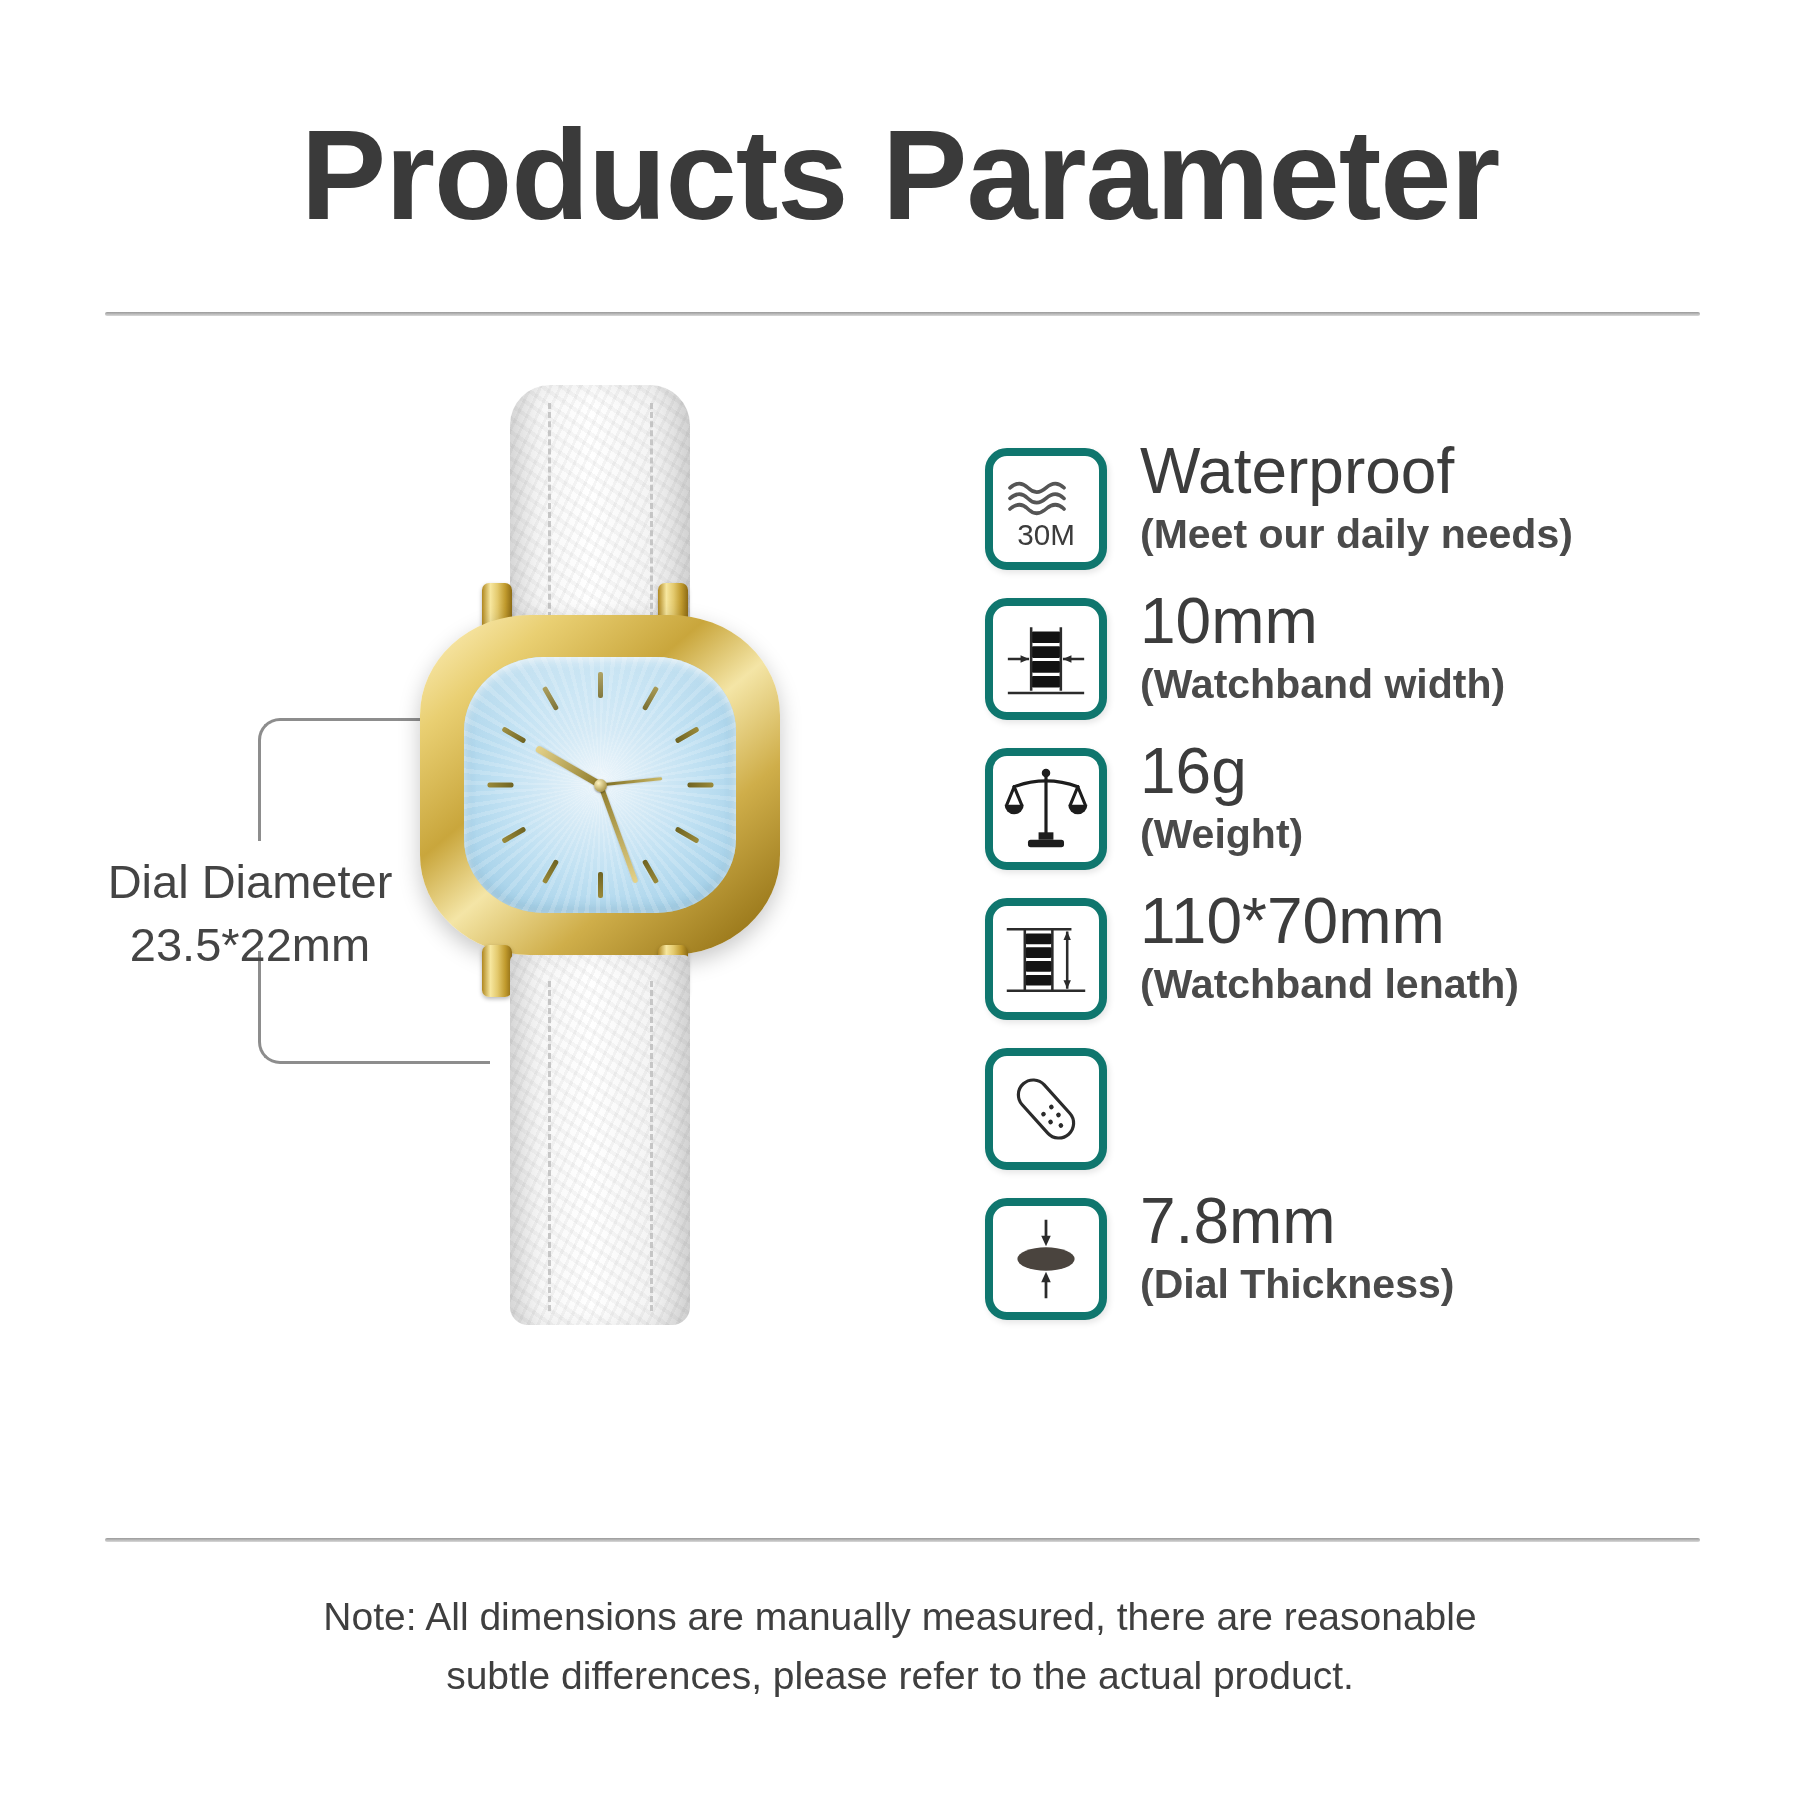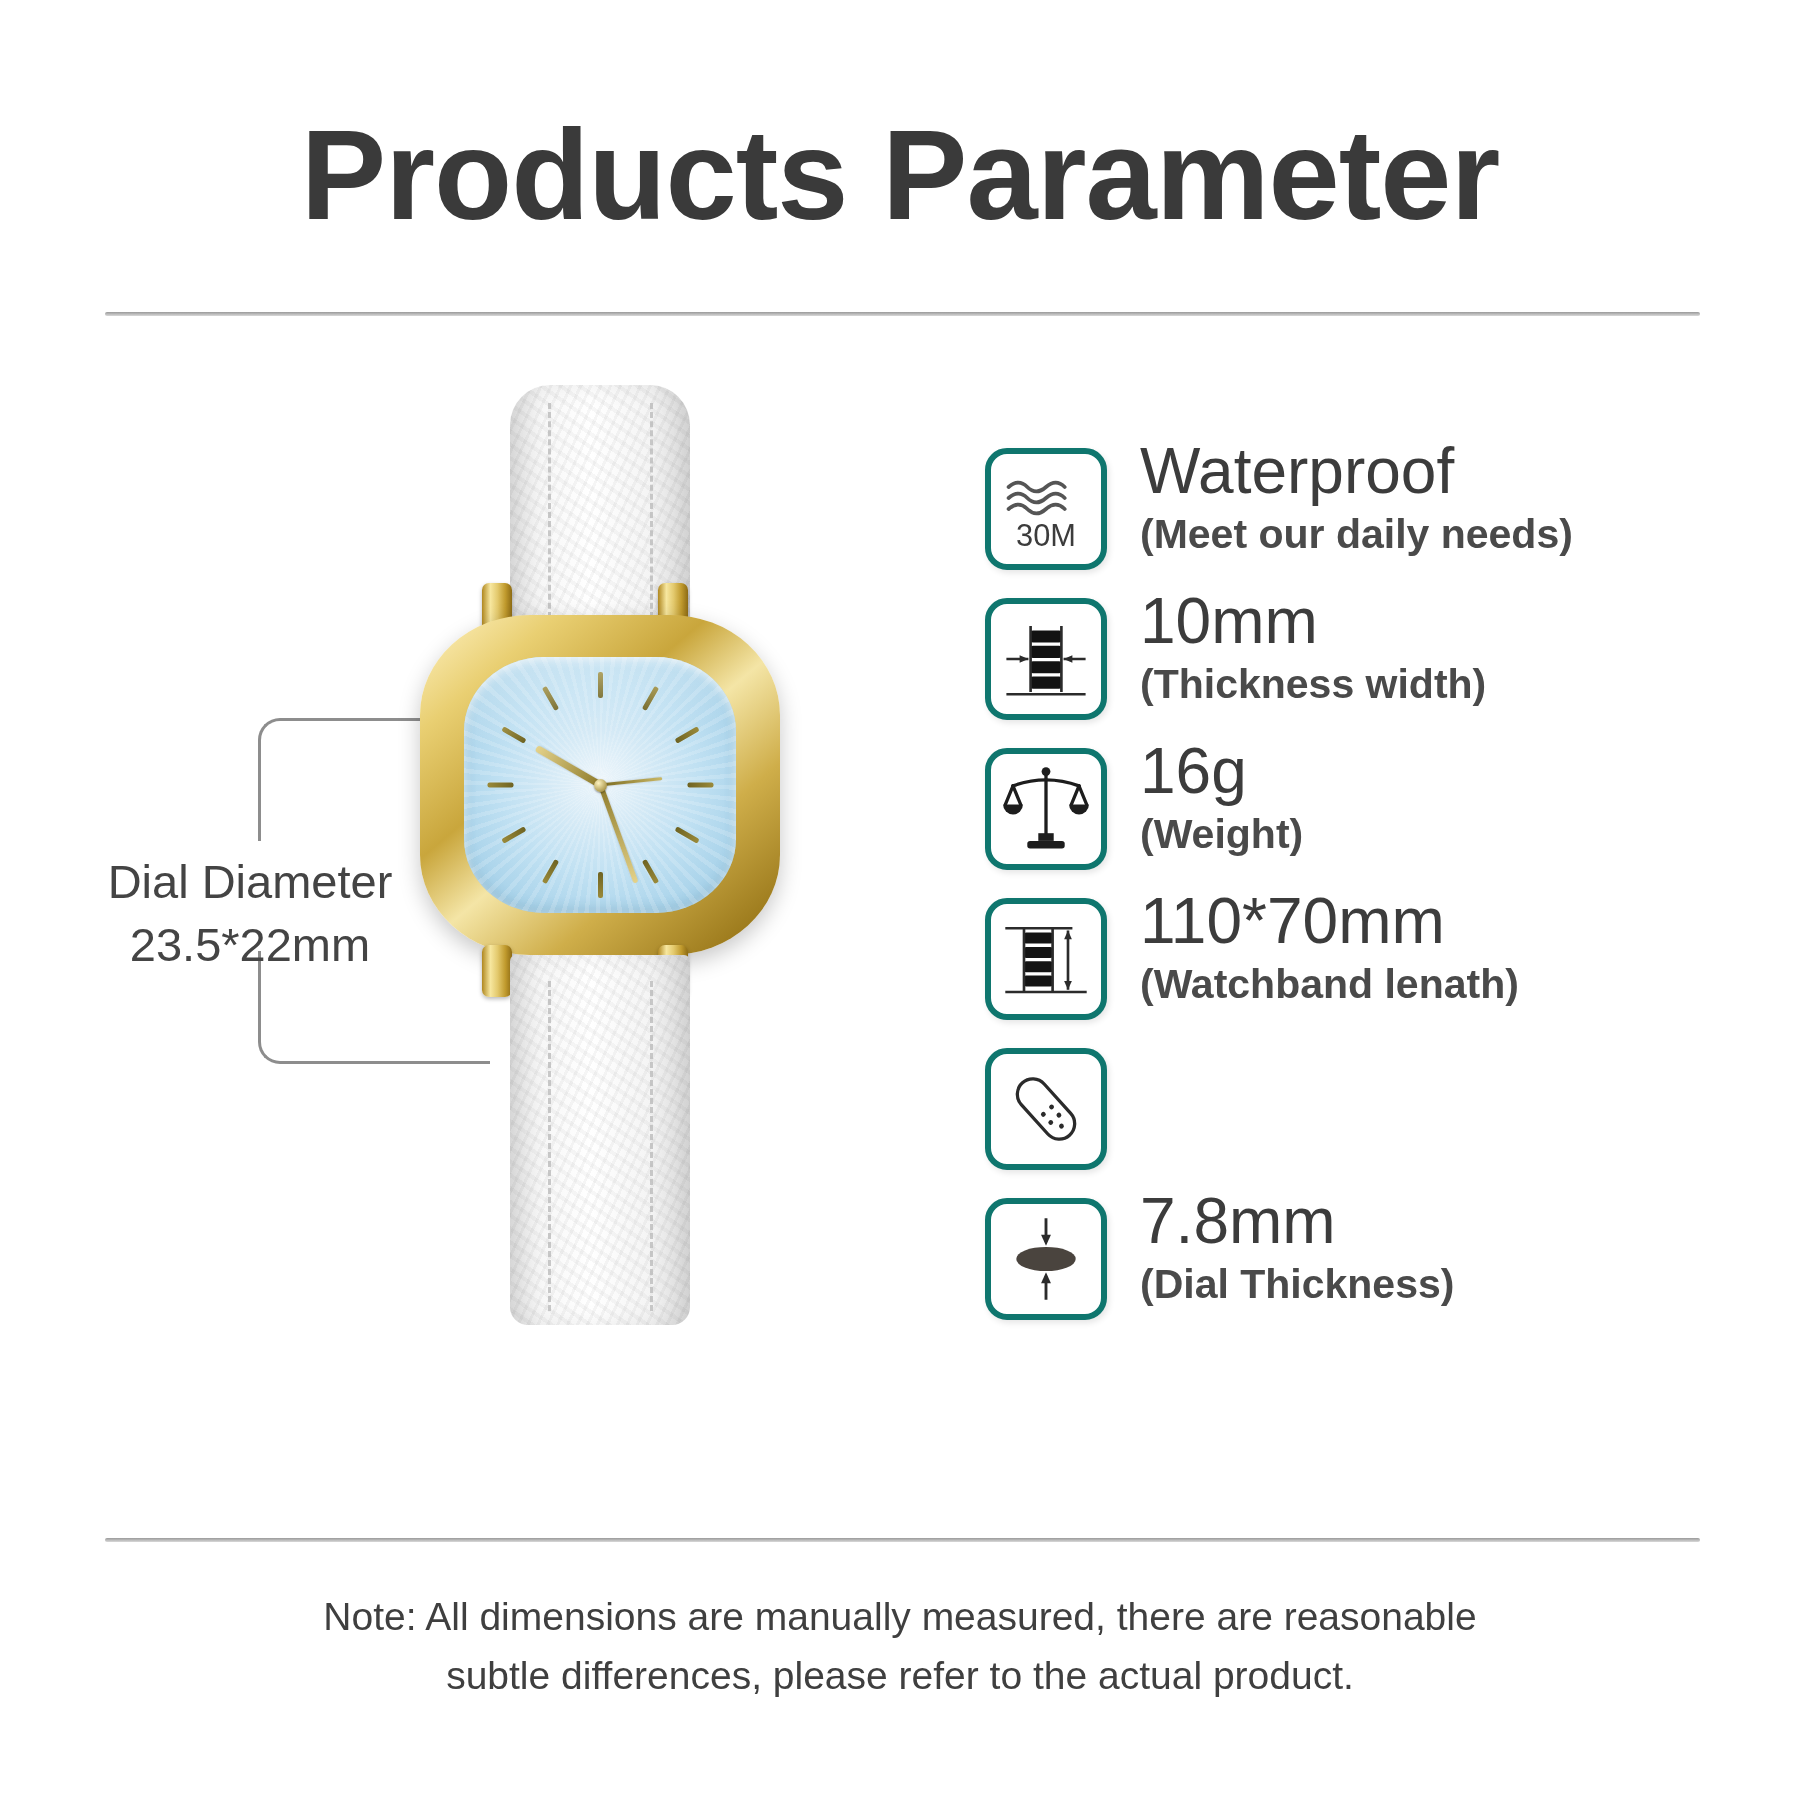--- a/index.html
+++ b/index.html
@@ -166,21 +166,21 @@
     background:radial-gradient(circle at 35% 32%,#fdf3c0,#8c7420);
     box-shadow:0 1px 2px rgba(0,0,0,.4);
   }
 
   
   .specs{position:absolute;left:985px;top:440px;width:790px;}
   .spec-row{position:relative;height:150px;}
   .spec-icon{
     position:absolute;left:0;top:8px;
     width:122px;height:122px;
-    border:6px solid #0f766e;
+    border:8px solid #0f766e;
     border-radius:22px;
     background:#fff;
     box-shadow:2px 3px 6px rgba(0,0,0,.10);
     box-sizing:border-box;
     overflow:hidden;
   }
   .spec-icon svg{display:block;width:100%;height:100%;}
   .spec-text{position:absolute;left:155px;top:-4px;width:630px;}
   .spec-title{font-size:64px;color:#3c3c3c;line-height:1.12;letter-spacing:0px;}
   .spec-sub{font-size:41px;color:#4a4a4a;line-height:1.18;margin-top:2px;letter-spacing:0px;font-weight:bold;}
@@ -289,21 +289,21 @@
             <line x1="14" y1="82" x2="86" y2="82"></line>
           </g>
           <g fill="#2b2b2b">
             <polygon points="34,50 26,46.5 26,53.5"></polygon>
             <polygon points="66,50 74,46.5 74,53.5"></polygon>
           </g>
         </svg>
       </div>
       <div class="spec-text">
         <div class="spec-title">10mm</div>
-        <div class="spec-sub">(Thickness width)</div>
+        <div class="spec-sub">(Watchband width)</div>
       </div>
     </div>
 
     <div class="spec-row">
       <div class="spec-icon">
         <svg viewBox="0 0 100 100">
           <g stroke="#1d1d1d" stroke-width="3" fill="none" stroke-linecap="round">
             <line x1="50" y1="17" x2="50" y2="74"></line>
             <path d="M20 29 q30 -11 60 0"></path>
             <line x1="20" y1="29" x2="27" y2="46"></line>

